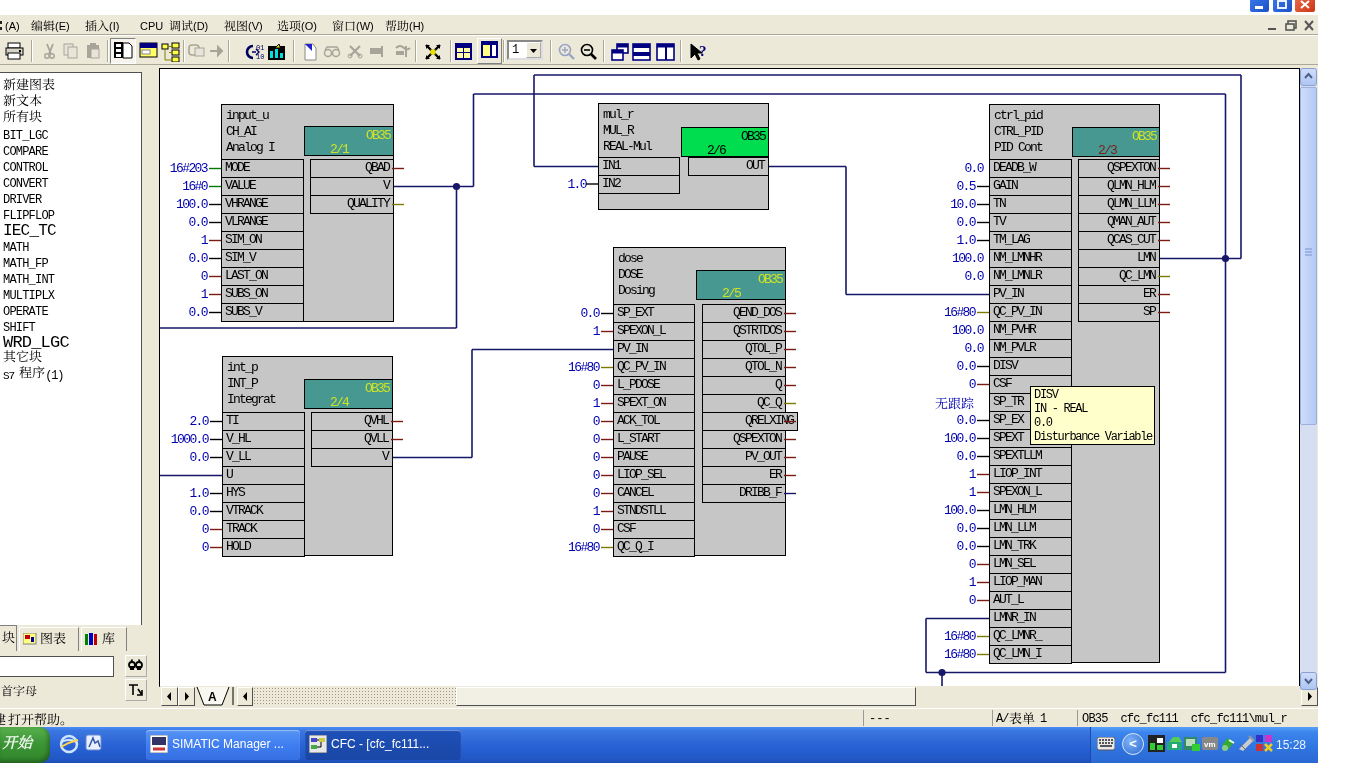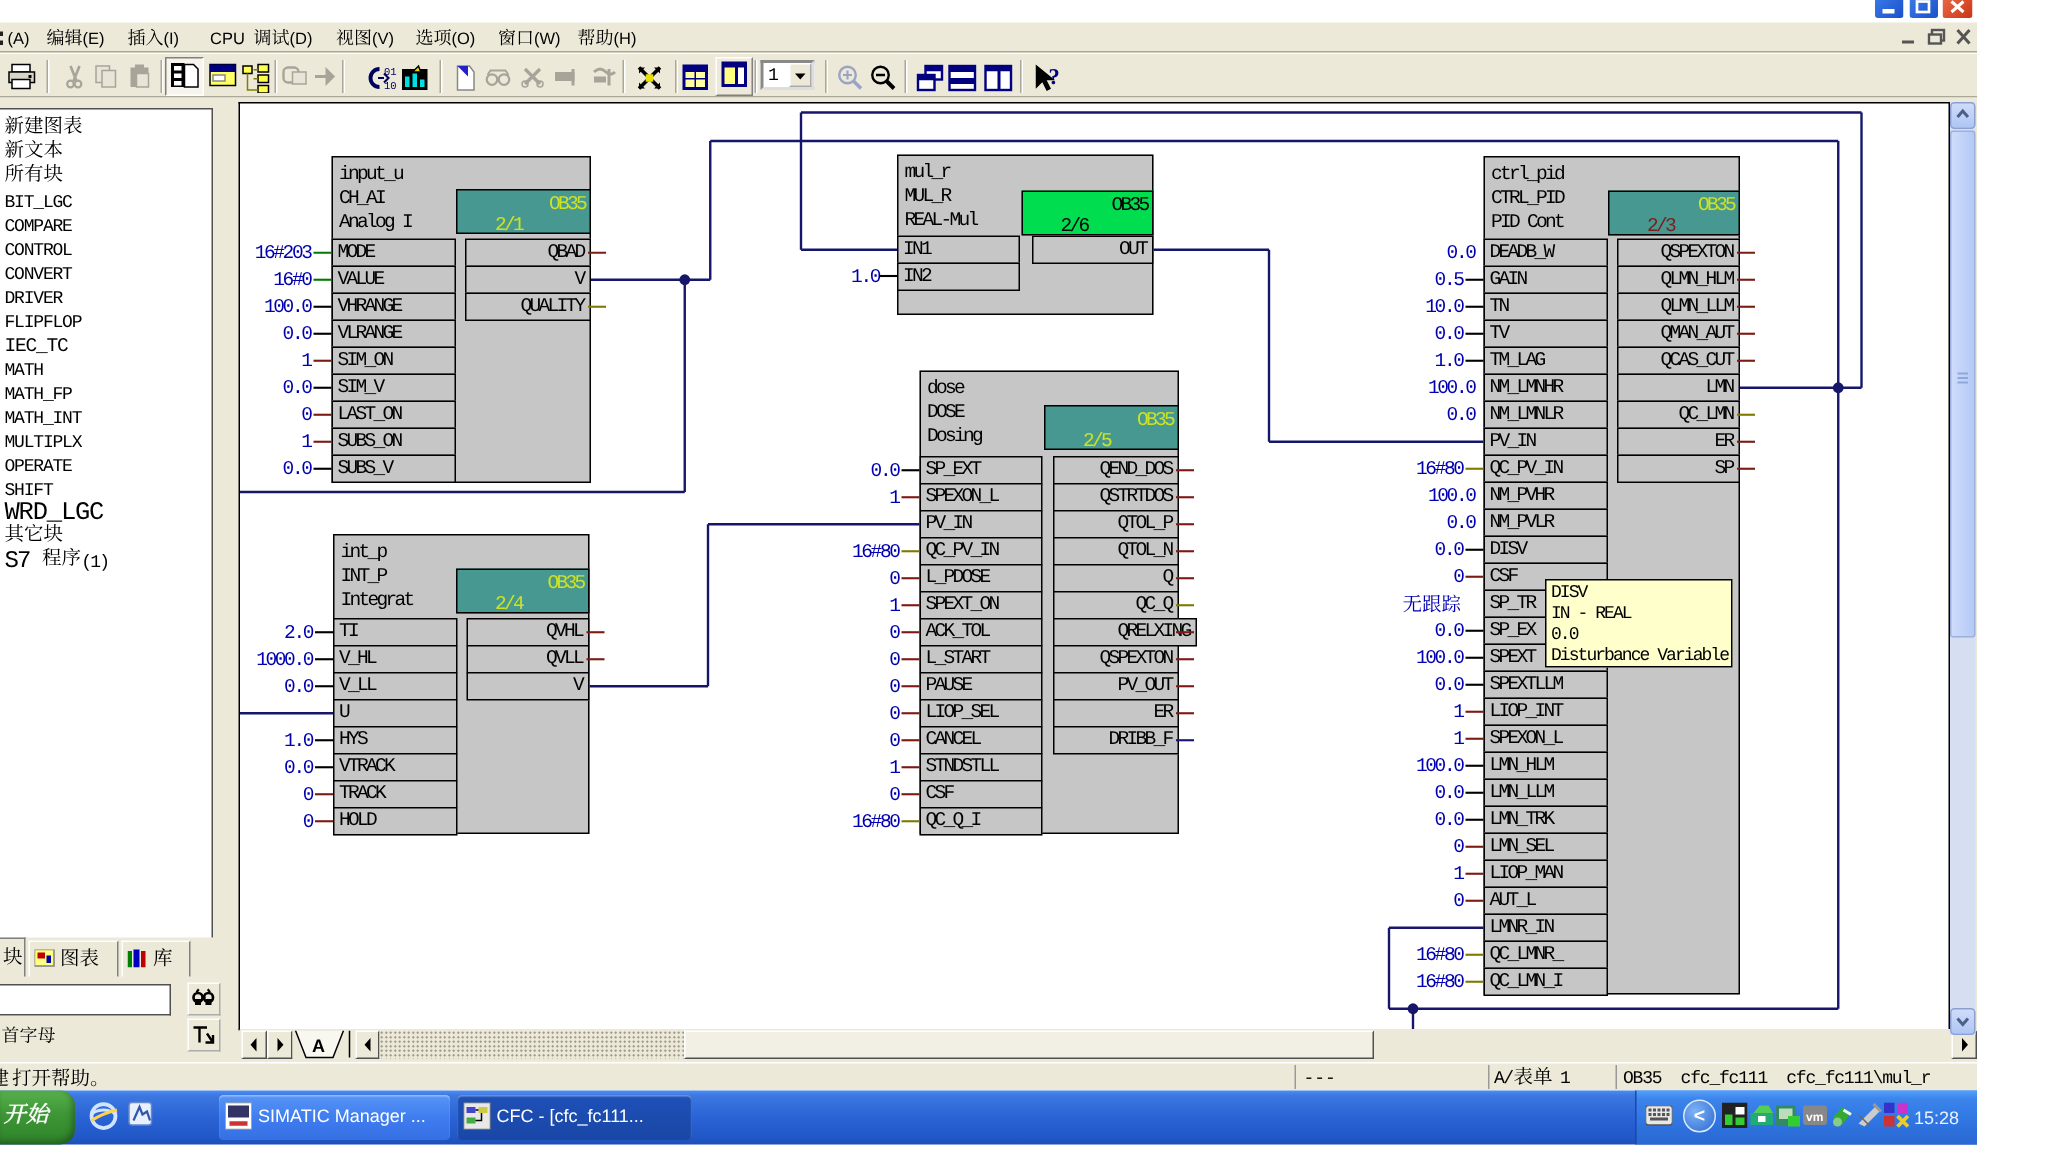--- a/index.html
+++ b/index.html
@@ -279,34 +279,34 @@
         <use href="#g6240" x="0"></use>
         <use href="#g6709" x="1000"></use>
         <use href="#g5757" x="2000"></use>
       </svg></div>
 <div class="abs" style="left:3px;top:124.5px;height:15px;white-space:nowrap"><span class="mono" style="font-size:12px;letter-spacing:-0.8px">BIT_LGC</span></div>
 <div class="abs" style="left:3px;top:140.5px;height:15px;white-space:nowrap"><span class="mono" style="font-size:12px;letter-spacing:-0.8px">COMPARE</span></div>
 <div class="abs" style="left:3px;top:156.5px;height:15px;white-space:nowrap"><span class="mono" style="font-size:12px;letter-spacing:-0.8px">CONTROL</span></div>
 <div class="abs" style="left:3px;top:172.5px;height:15px;white-space:nowrap"><span class="mono" style="font-size:12px;letter-spacing:-0.8px">CONVERT</span></div>
 <div class="abs" style="left:3px;top:188.5px;height:15px;white-space:nowrap"><span class="mono" style="font-size:12px;letter-spacing:-0.8px">DRIVER</span></div>
 <div class="abs" style="left:3px;top:204.5px;height:15px;white-space:nowrap"><span class="mono" style="font-size:12px;letter-spacing:-0.8px">FLIPFLOP</span></div>
-<div class="abs" style="left:3px;top:220.5px;height:15px;white-space:nowrap"><span class="mono" style="font-size:13px;letter-spacing:-0.8px">IEC_TC</span></div>
+<div class="abs" style="left:3px;top:220.5px;height:15px;white-space:nowrap"><span class="mono" style="font-size:16px;letter-spacing:-0.8px">IEC_TC</span></div>
 <div class="abs" style="left:3px;top:236.5px;height:15px;white-space:nowrap"><span class="mono" style="font-size:12px;letter-spacing:-0.8px">MATH</span></div>
 <div class="abs" style="left:3px;top:252.5px;height:15px;white-space:nowrap"><span class="mono" style="font-size:12px;letter-spacing:-0.8px">MATH_FP</span></div>
 <div class="abs" style="left:3px;top:268.5px;height:15px;white-space:nowrap"><span class="mono" style="font-size:12px;letter-spacing:-0.8px">MATH_INT</span></div>
 <div class="abs" style="left:3px;top:284.5px;height:15px;white-space:nowrap"><span class="mono" style="font-size:12px;letter-spacing:-0.8px">MULTIPLX</span></div>
 <div class="abs" style="left:3px;top:300.5px;height:15px;white-space:nowrap"><span class="mono" style="font-size:12px;letter-spacing:-0.8px">OPERATE</span></div>
 <div class="abs" style="left:3px;top:316.5px;height:15px;white-space:nowrap"><span class="mono" style="font-size:12px;letter-spacing:-0.8px">SHIFT</span></div>
 <div class="abs" style="left:3px;top:332.5px;height:15px;white-space:nowrap"><span class="mono" style="font-size:17px;letter-spacing:-0.8px">WRD_LGC</span></div>
 <div class="abs" style="left:3px;top:348.5px;height:15px;white-space:nowrap"><svg class="cj" style="width:39px;height:13px;fill:#000;" viewBox="0 -860 3000 1000" preserveAspectRatio="none">
         <use href="#g5176" x="0"></use>
         <use href="#g5B83" x="1000"></use>
         <use href="#g5757" x="2000"></use>
       </svg></div>
-<div class="abs" style="left:3px;top:364.5px;height:15px;white-space:nowrap"><span class="mono" style="font-size:16px;letter-spacing:-1.2px">S7 </span><svg class="cj" style="width:26px;height:13px;fill:#000;" viewBox="0 -860 2000 1000" preserveAspectRatio="none">
+<div class="abs" style="left:3px;top:364.5px;height:15px;white-space:nowrap"><span class="mono" style="font-size:11px;letter-spacing:-1.2px">S7 </span><svg class="cj" style="width:26px;height:13px;fill:#000;" viewBox="0 -860 2000 1000" preserveAspectRatio="none">
         <use href="#g7A0B" x="0"></use>
         <use href="#g5E8F" x="1000"></use>
       </svg><span class="mono" style="font-size:12px;letter-spacing:-1.2px">(1)</span></div>
 <div class="abs" style="left:0;top:625px;width:17px;height:26px;background:#ece9d8;border:1px solid #808080;border-left:none;border-bottom:none">
       <svg class="cj" style="width:13px;height:13px;fill:#000;position:absolute;left:2px;top:5px" viewBox="0 -860 1000 1000" preserveAspectRatio="none">
         <use href="#g5757" x="0"></use>
       </svg>
     </div>
 <div class="abs" style="left:19px;top:627px;width:60px;height:24px;background:#ece9d8;border:1px solid #808080;border-bottom:none;border-top-color:#fff;border-left-color:#fff">
       <svg width="14" height="12" style="position:absolute;left:3px;top:5px">

